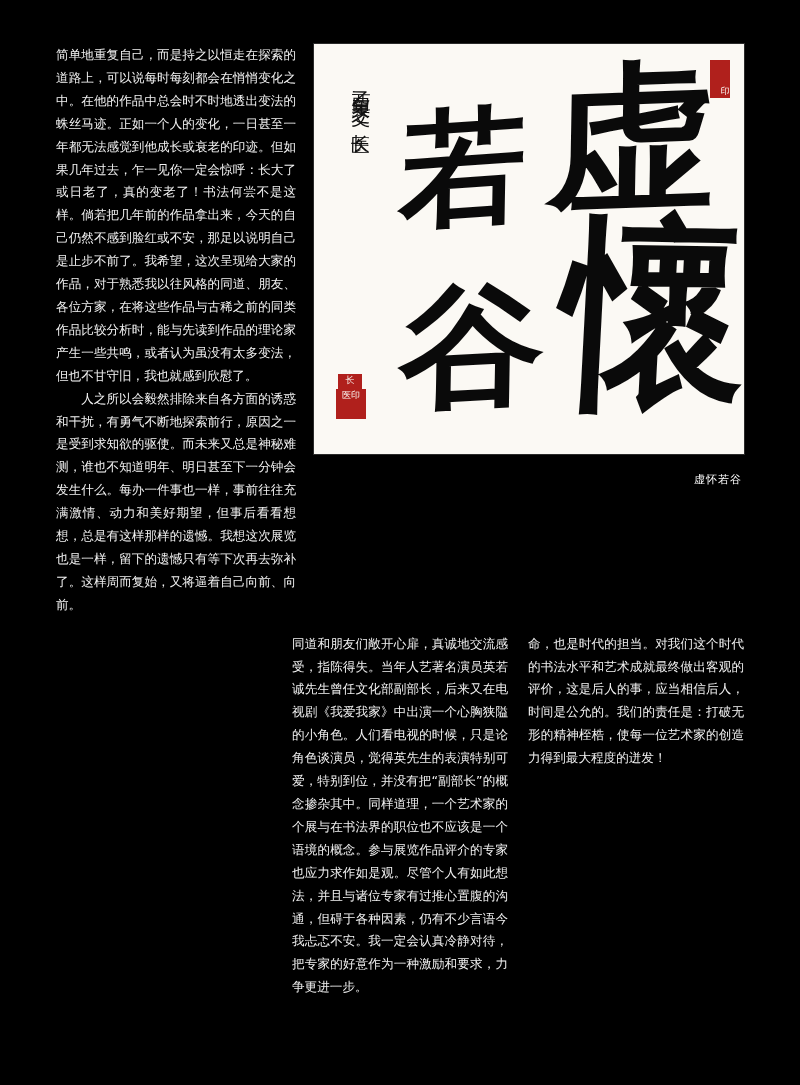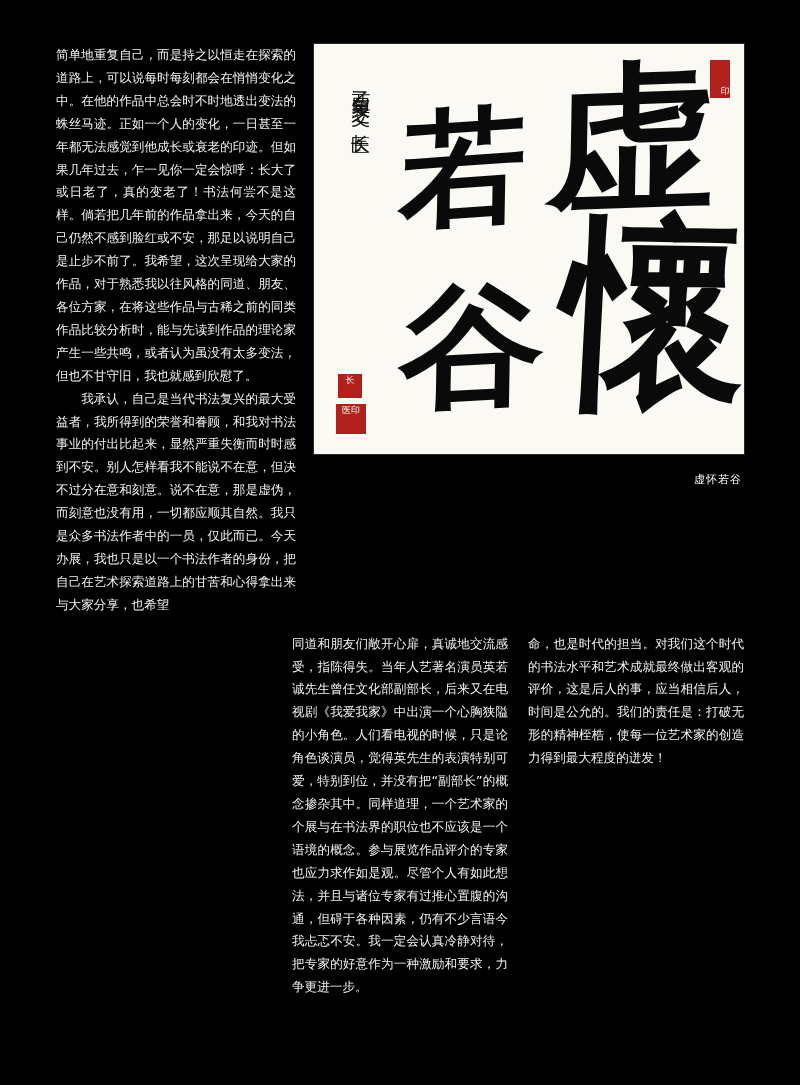--- a/index.html
+++ b/index.html
@@ -94,21 +94,21 @@
     font-family: "DejaVu Serif", "Liberation Serif", serif;
     font-size: 9px;
     line-height: 1.05;
     text-align: center;
     letter-spacing: 0;
     padding: 2px 1px;
     box-sizing: border-box;
   }
   .seal-tr { right: 14px; top: 16px; width: 20px; height: 38px; writing-mode: vertical-rl; text-orientation: upright; }
   .seal-b1 { left: 24px; top: 330px; width: 24px; height: 24px; }
-  .seal-b2 { left: 22px; top: 360px; width: 30px; height: 30px; }
+  .seal-b2 { left: 22px; top: 345px; width: 30px; height: 30px; }
 
   
   .body-col {
     font-family: "DejaVu Sans", "Liberation Sans", sans-serif;
     font-size: 12.6px;
     line-height: 1.82;
     color: #f2f2f2;
     text-align: justify;
     text-justify: inter-ideograph;
   }
@@ -134,21 +134,21 @@
 </style>
 </head>
 <body>
 
 <div class="page">
 
   <div class="top-section">
 
     <div class="top-text-col body-col">
       <p class="noindent">简单地重复自己，而是持之以恒走在探索的道路上，可以说每时每刻都会在悄悄变化之中。在他的作品中总会时不时地透出变法的蛛丝马迹。正如一个人的变化，一日甚至一年都无法感觉到他成长或衰老的印迹。但如果几年过去，乍一见你一定会惊呼：长大了或日老了，真的变老了！书法何尝不是这样。倘若把几年前的作品拿出来，今天的自己仍然不感到脸红或不安，那足以说明自己是止步不前了。我希望，这次呈现给大家的作品，对于熟悉我以往风格的同道、朋友、各位方家，在将这些作品与古稀之前的同类作品比较分析时，能与先读到作品的理论家产生一些共鸣，或者认为虽没有太多变法，但也不甘守旧，我也就感到欣慰了。</p>
-      <p>我承认，自己是当代书法复兴的最大受益者，我所得到的荣誉和眷顾，和我对书法事业的付出比起来，显然严重失衡而时时感到不安。别人怎样看我不能说不在意，但决不过分在意和刻意。说不在意，那是虚伪，而刻意也没有用，一切都应顺其自然。我只是众多书法作者中的一员，仅此而已。今天办展，我也只是以一个书法作者的身份，把自己在艺术探索道路上的甘苦和心得拿出来与大家分享，也希望</p>
+      <p>人之所以会毅然排除来自各方面的诱惑和干扰，有勇气不断地探索前行，原因之一是受到求知欲的驱使。而未来又总是神秘难测，谁也不知道明年、明日甚至下一分钟会发生什么。每办一件事也一样，事前往往充满激情、动力和美好期望，但事后看看想想，总是有这样那样的遗憾。我想这次展览也是一样，留下的遗憾只有等下次再去弥补了。这样周而复始，又将逼着自己向前、向前。</p>
     </div>
 
     <div class="plate-wrap">
       <div class="plate">
         <div class="cal-side">乙酉年夏之交 长医</div>
 
         <div class="cal-big cal-g1">虚</div>
         <div class="cal-big cal-g2">若</div>
         <div class="cal-big cal-g3">懷</div>
         <div class="cal-big cal-g4">谷</div>

